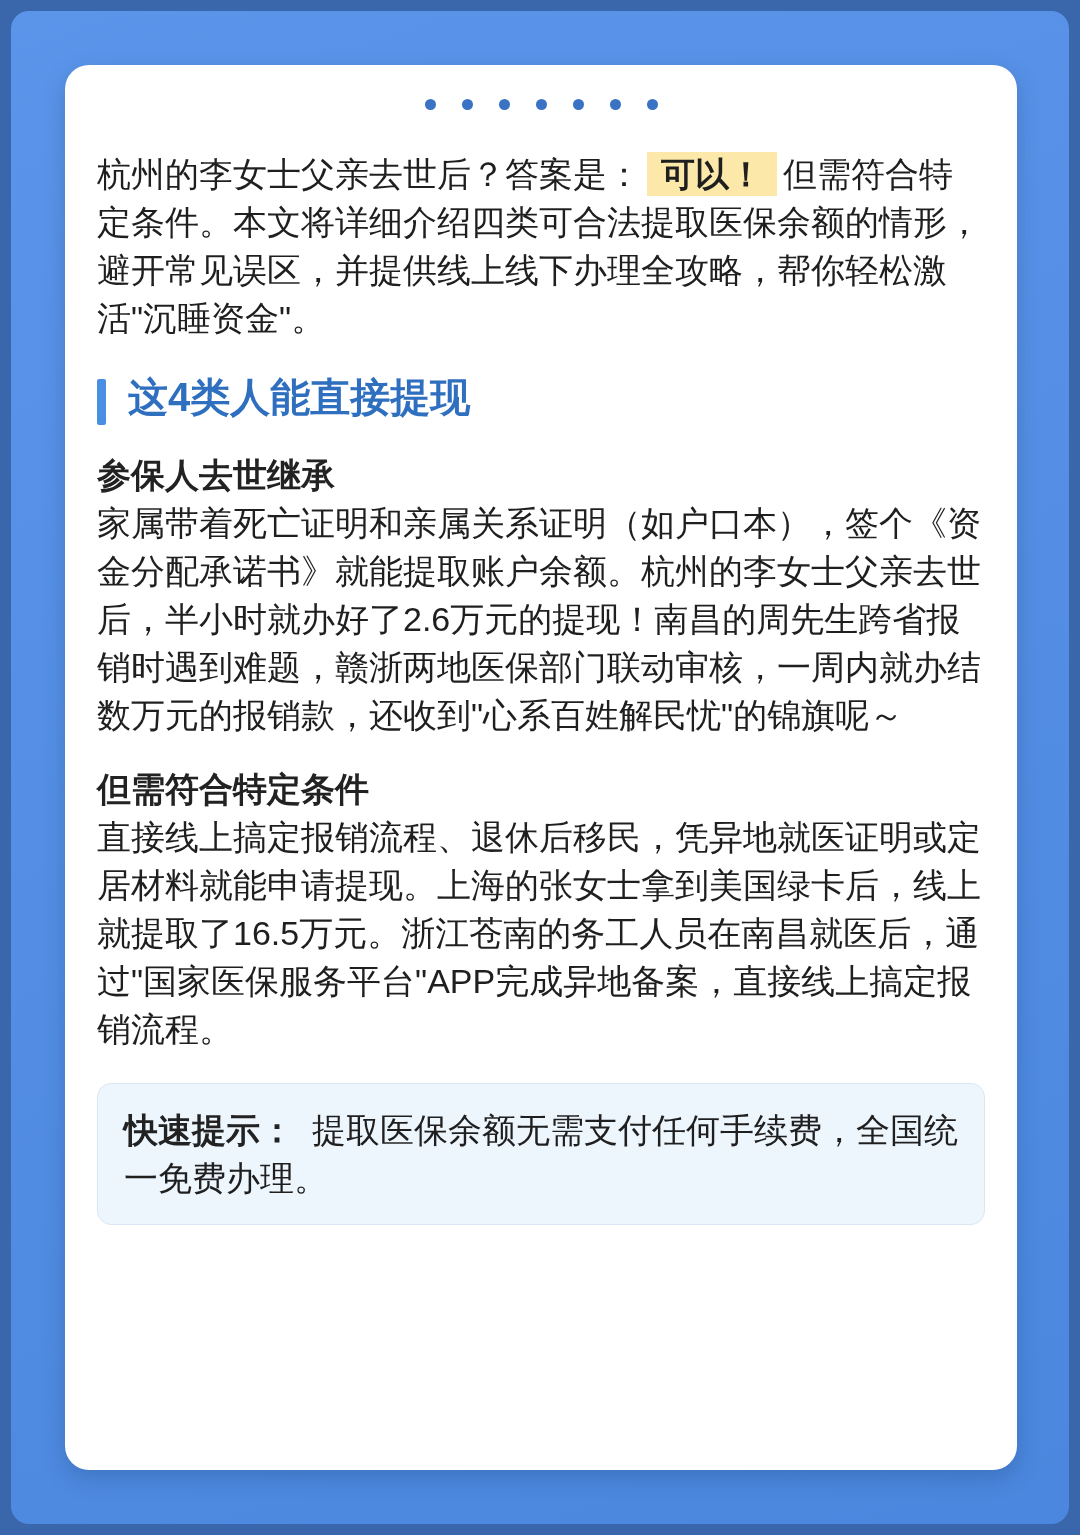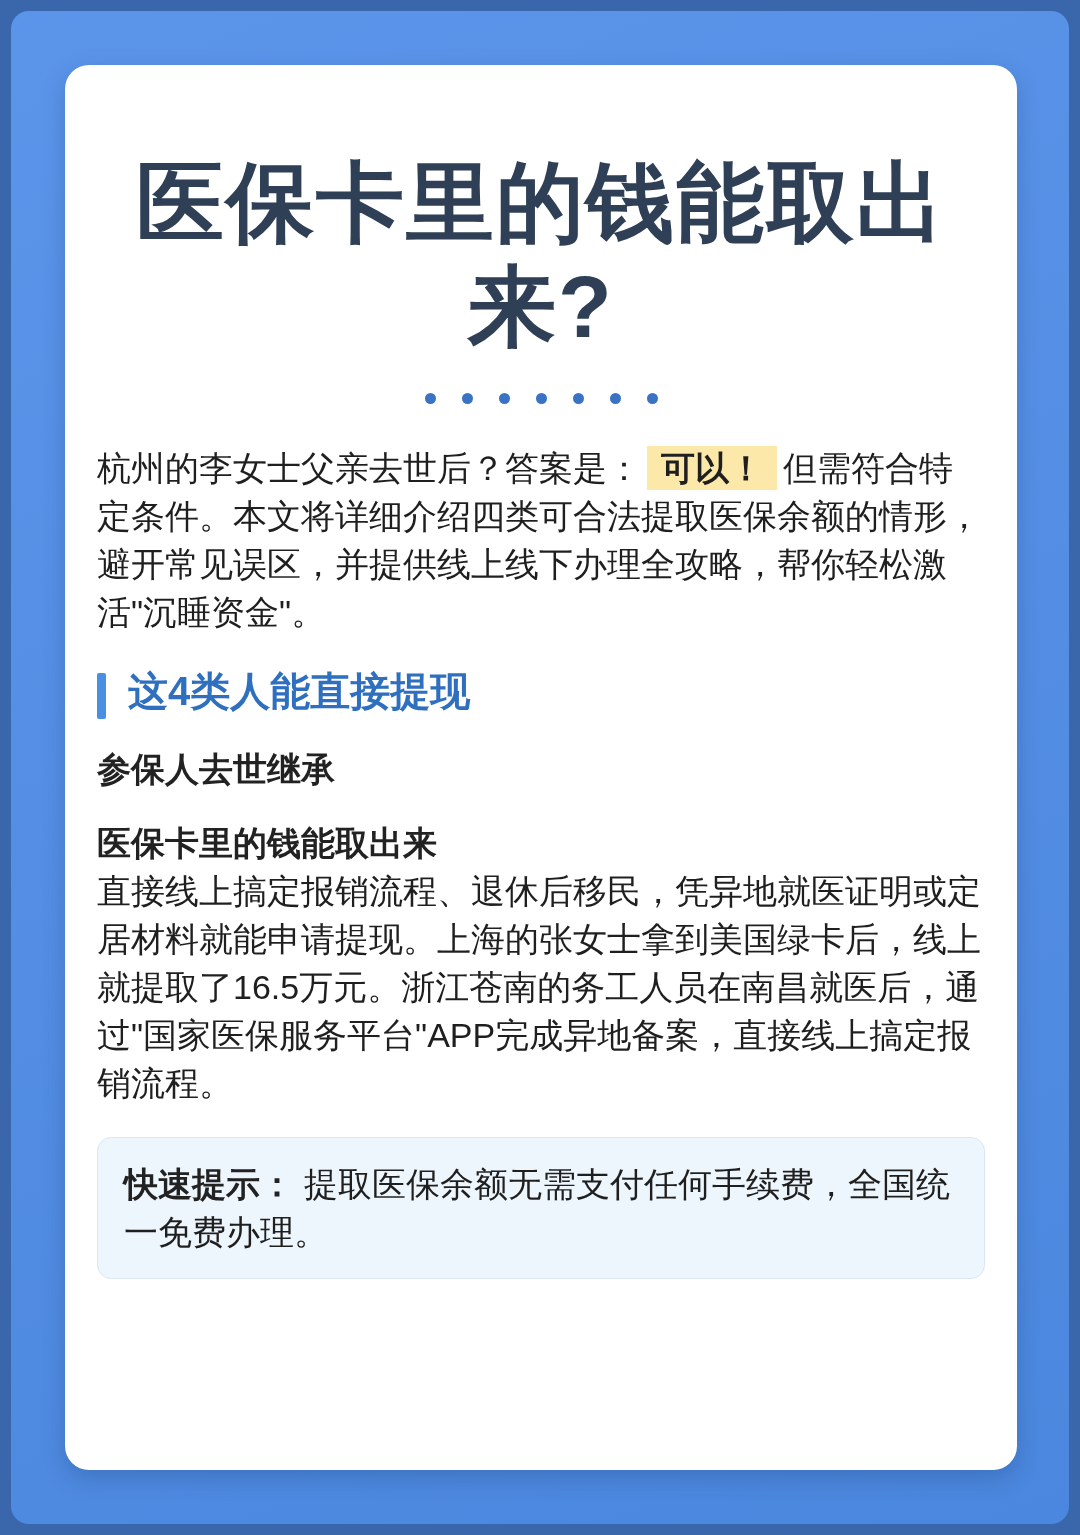--- a/index.html
+++ b/index.html
@@ -99,51 +99,51 @@
     border: 1px solid #d9e7f5;
     border-radius: 14px;
     padding: 22px 26px;
     font-size: 34px;
     line-height: 48px;
     color: #1f1f1f;
   }
   .tip-label {
     font-weight: 700;
     color: #222222;
-    margin-right: 10px;
+    margin-right: 18px;
   }
 </style>
 </head>
 <body>
 
 <div class="frame-inner"></div>
 
 <div class="card">
   <div class="content">
 
-    <h1 class="main-title">医保卡里的钱能取出来?</h1>
 
     <div class="dots">
       <span class="dot"></span>
       <span class="dot"></span>
       <span class="dot"></span>
       <span class="dot"></span>
       <span class="dot"></span>
       <span class="dot"></span>
       <span class="dot"></span>
     </div>
 
     <p class="intro"><span>杭州的李女士父亲去世后？答案是：</span><span class="highlight">可以！</span><span>但需符合特定条件。本文将详细介绍四类可合法提取医保余额的情形，避开常见误区，并提供线上线下办理全攻略，帮你轻松激活"沉睡资金"。</span></p>
 
     <div class="section-heading">
       <span class="section-bar"></span>
       <span class="section-title">这4类人能直接提现</span>
     </div>
 
     <h2 class="sub-heading">参保人去世继承</h2>
+    <p class="para">家属带着死亡证明和亲属关系证明（如户口本），签个《资金分配承诺书》就能提取账户余额。杭州的李女士父亲去世后，半小时就办好了2.6万元的提现！南昌的周先生跨省报销时遇到难题，赣浙两地医保部门联动审核，一周内就办结数万元的报销款，还收到"心系百姓解民忧"的锦旗呢～</p>
 
-    <h2 class="sub-heading">医保卡里的钱能取出来</h2>
+    <h2 class="sub-heading">但需符合特定条件</h2>
     <p class="para">直接线上搞定报销流程、退休后移民，凭异地就医证明或定居材料就能申请提现。上海的张女士拿到美国绿卡后，线上就提取了16.5万元。浙江苍南的务工人员在南昌就医后，通过"国家医保服务平台"APP完成异地备案，直接线上搞定报销流程。</p>
 
     <div class="tip-box"><span class="tip-label">快速提示：</span><span>提取医保余额无需支付任何手续费，全国统一免费办理。</span></div>
 
   </div>
 </div>
 
 </body></html>

